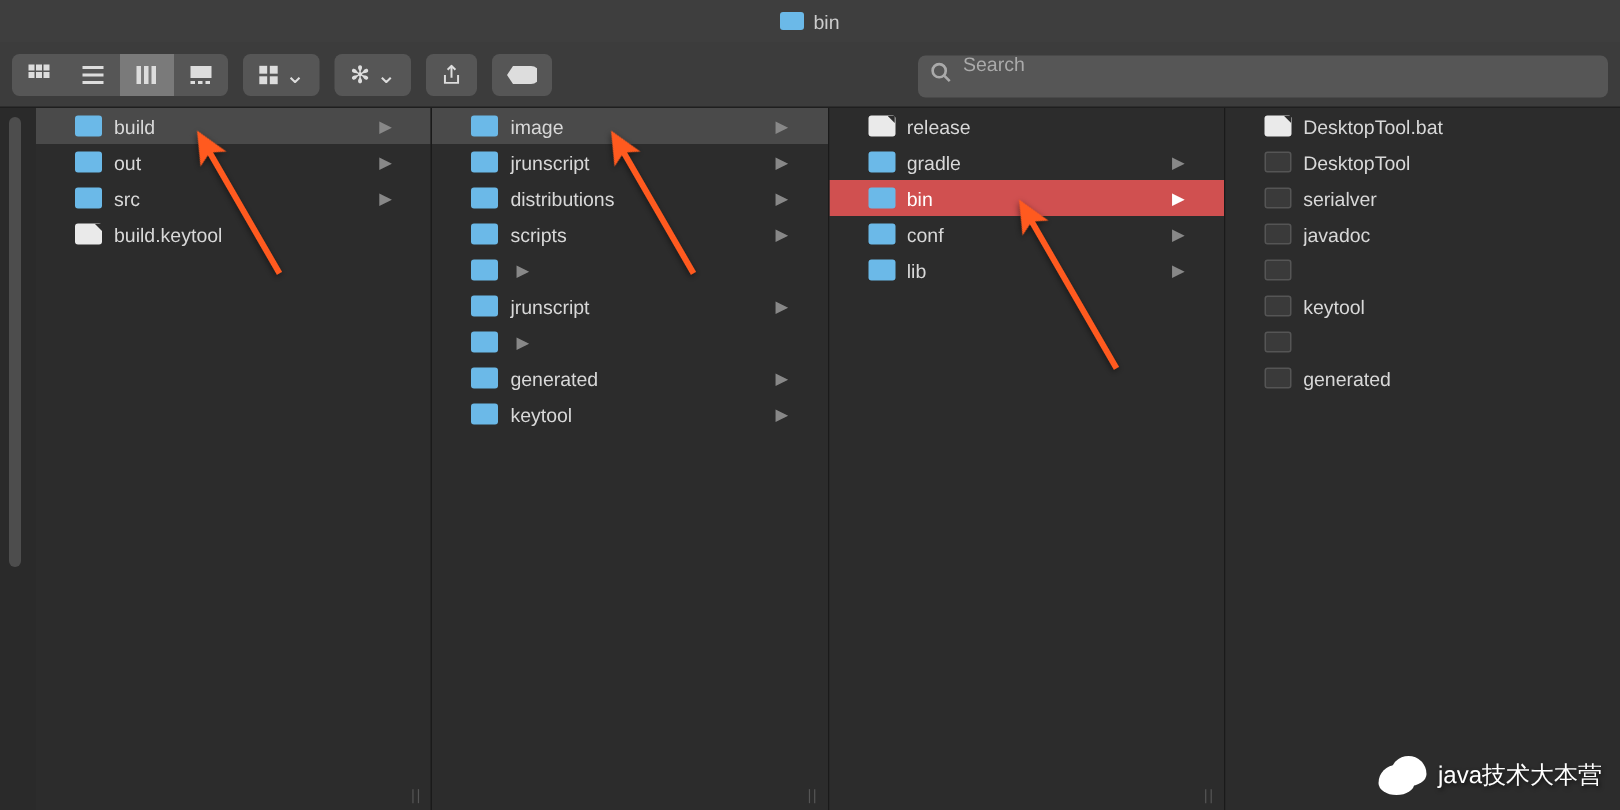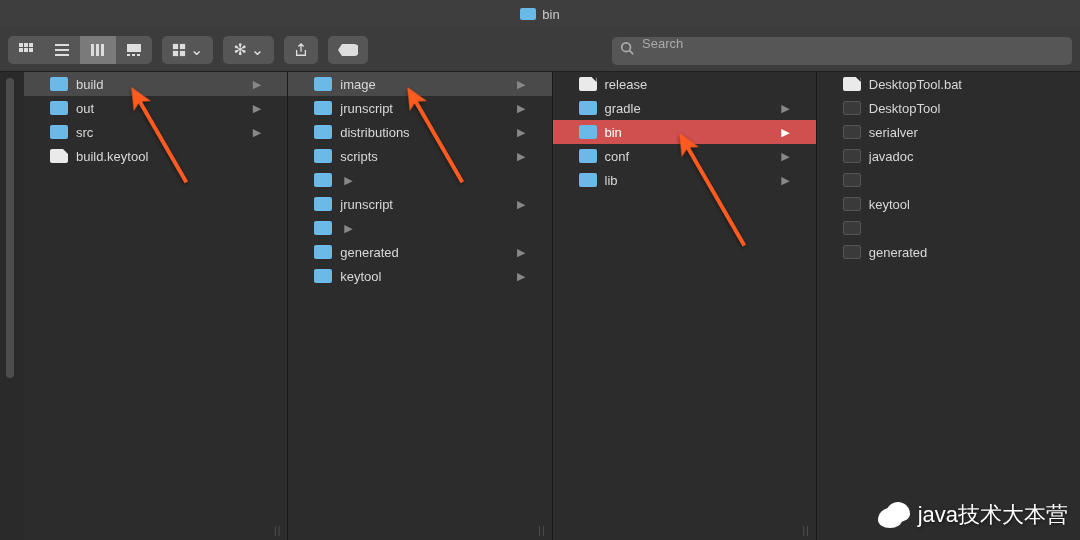--- a/index.html
+++ b/index.html
@@ -28,21 +28,21 @@
 .row .ficon.folder { background: #6bb9e8; }
 .row .ficon.file { background: #eaeaea; position: relative; }
 .row .ficon.file::after { content: ""; position: absolute; top: 0; right: 0; width: 5px; height: 5px; background: #2c2c2c; clip-path: polygon(100% 0, 0 0, 100% 100%); }
 .row .ficon.exec { background: #3a3a3a; border: 1px solid #555; }
 .row .txt { flex: 1; white-space: nowrap; overflow: hidden; text-overflow: ellipsis; }
 .row .chev { color: #888; font-size: 11px; margin-left: 4px; }
 .row.hot .chev { color: #fff; }
 .col-handle { position: absolute; bottom: 4px; right: 6px; color: #555; font-size: 10px; letter-spacing: 1px; }
 .arrow { position: absolute; pointer-events: none; }
 .arrow svg { filter: drop-shadow(1px 1px 2px rgba(0,0,0,.5)); }
-.watermark { position: absolute; right: 12px; bottom: 10px; display: flex; align-items: center; gap: 8px; color: #fff; font-size: 22px; text-shadow: 1px 1px 3px rgba(0,0,0,.6); }
+.watermark { position: absolute; right: 12px; bottom: 10px; display: flex; align-items: center; gap: 8px; color: #fff; font-size: 16px; text-shadow: 1px 1px 3px rgba(0,0,0,.6); }
 .watermark .bub { position: relative; width: 32px; height: 26px; }
 .watermark .bub::before, .watermark .bub::after { content: ""; position: absolute; background: #fff; border-radius: 50% 50% 50% 50% / 60% 60% 40% 40%; }
 .watermark .bub::before { width: 24px; height: 20px; left: 0; top: 6px; }
 .watermark .bub::after { width: 24px; height: 20px; left: 8px; top: 0; }
 </style>
 </head>
 <body>
 
 <div class="titlebar">
   <span class="ticon"></span>

